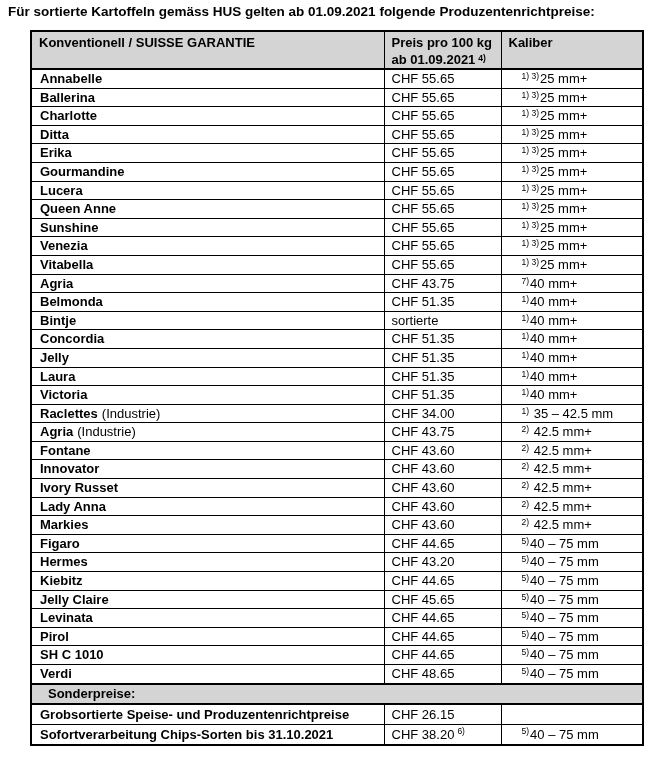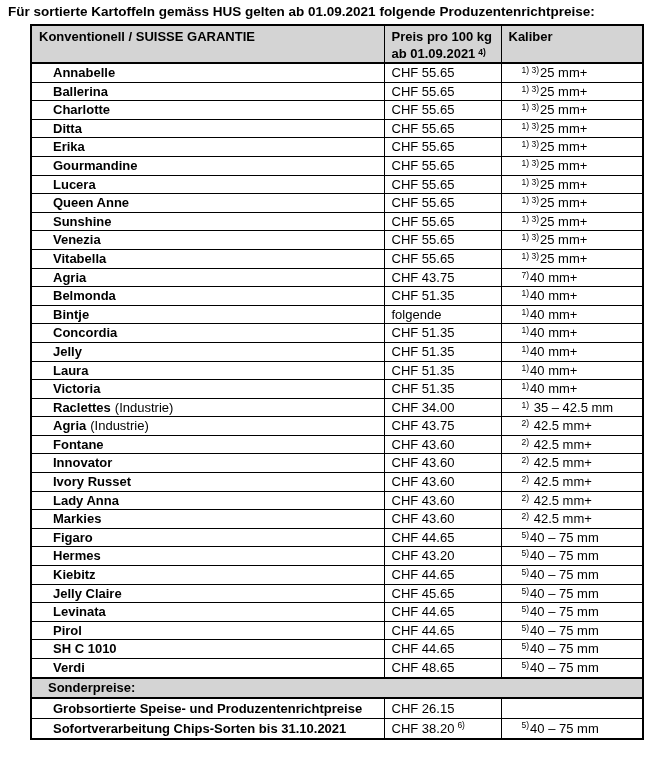--- a/index.html
+++ b/index.html
@@ -9,37 +9,37 @@
     background: #ffffff;
     color: #000000;
     font-family: "Liberation Sans", sans-serif;
   }
   .page { position: relative; width: 658px; height: 773px; overflow: hidden; background: #ffffff; }
   .title {
     position: absolute; left: 8px; top: 4px;
     font-size: 13.5px; font-weight: 700; white-space: nowrap;
   }
   table.price-table {
-    position: absolute; left: 30px; top: 24px;
+    position: absolute; left: 30px; top: 30px;
     width: 612px;
     border-collapse: collapse; table-layout: fixed;
     border: 2px solid #000;
   }
   .col1 { width: 353px; } .col2 { width: 117px; } .col3 { width: 142px; }
   th, td { border: 1px solid #000; padding: 0; overflow: hidden; }
   thead th {
     background: #d4d4d4;
     text-align: left; vertical-align: top;
     font-size: 13px; font-weight: 700;
     height: 36px; padding: 3px 0 0 7px;
     line-height: 16.5px;
     border-bottom: 2px solid #000;
   }
   tbody td { font-size: 13px; height: 17.6px; line-height: 17.6px; vertical-align: middle; }
-  td.c-name { padding-left: 21px; font-weight: 700; }
+  td.c-name { padding-left: 8px; font-weight: 700; }
   td.c-price { padding-left: 7px; font-weight: 400; }
   td.c-kal { padding-left: 20px; font-weight: 400; }
   .note { font-weight: 400; margin-left: 4px; }
   .kal { white-space: pre-wrap; }
   .sup {
     font-size: 8.5px; line-height: 1;
     vertical-align: top; position: relative; top: 2px;
     font-weight: 400; white-space: pre;
   }
   thead .sup { font-weight: 700; }
@@ -136,21 +136,21 @@
           <td class="c-price"><span class="price">CHF 43.75</span></td>
           <td class="c-kal"><span class="sup">7)</span><span class="kal">40 mm+</span></td>
         </tr>
         <tr class="row">
           <td class="c-name"><span class="nm">Belmonda</span></td>
           <td class="c-price"><span class="price">CHF 51.35</span></td>
           <td class="c-kal"><span class="sup">1)</span><span class="kal">40 mm+</span></td>
         </tr>
         <tr class="row">
           <td class="c-name"><span class="nm">Bintje</span></td>
-          <td class="c-price"><span class="price">folgende</span></td>
+          <td class="c-price"><span class="price">sortierte</span></td>
           <td class="c-kal"><span class="sup">1)</span><span class="kal">40 mm+</span></td>
         </tr>
         <tr class="row">
           <td class="c-name"><span class="nm">Concordia</span></td>
           <td class="c-price"><span class="price">CHF 51.35</span></td>
           <td class="c-kal"><span class="sup">1)</span><span class="kal">40 mm+</span></td>
         </tr>
         <tr class="row">
           <td class="c-name"><span class="nm">Jelly</span></td>
           <td class="c-price"><span class="price">CHF 51.35</span></td>

